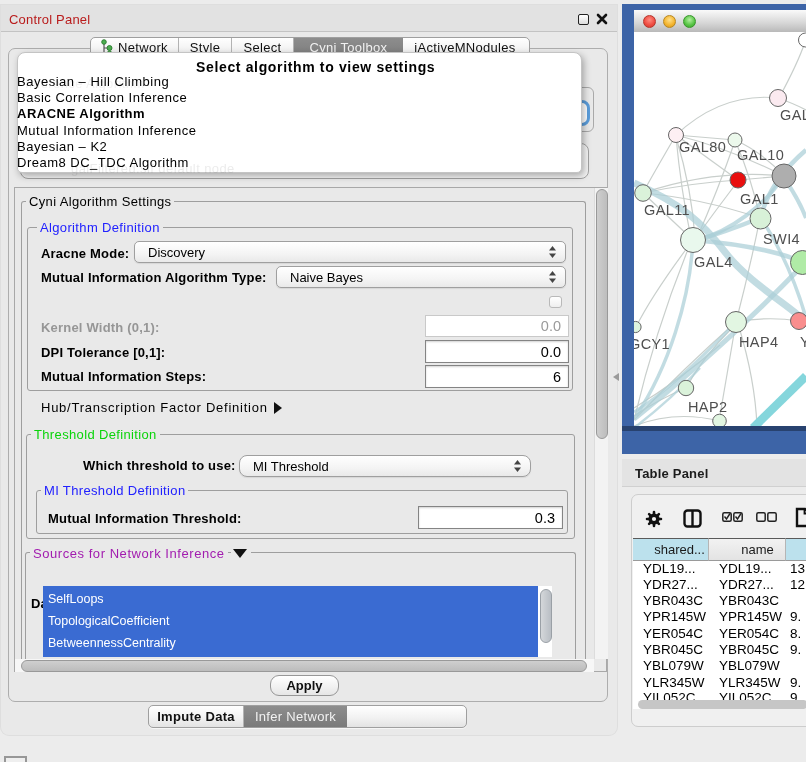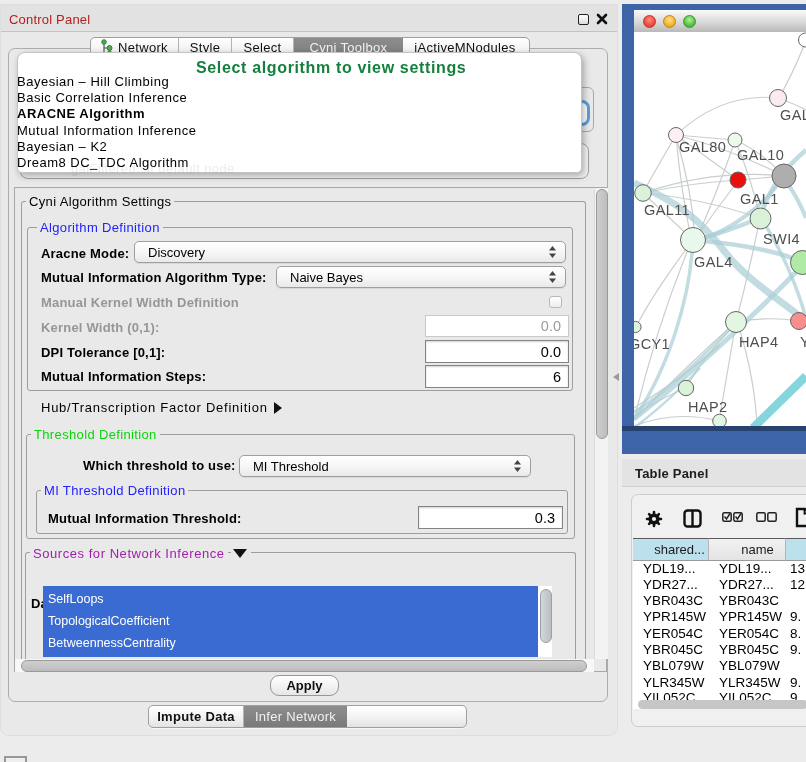--- a/index.html
+++ b/index.html
@@ -74,21 +74,20 @@
 
   <div class="abs lbl bold" style="left:41px;top:270px;">Mutual Information Algorithm Type:</div>
   <div class="combo" style="left:276px;top:266px;width:288px;height:20px;">
     <span class="ct">Naive Bayes</span>
     <svg class="arr" viewBox="0 0 9 12">
         <path d="M4.5 0 L8 4.5 L1 4.5 Z" fill="#444"></path>
         <path d="M4.5 12 L8 7.5 L1 7.5 Z" fill="#444"></path>
       </svg>
   </div>
 
-  <div class="abs lbl bold gray" style="left:41px;top:295px;">Manual Kernel Width Definition</div>
   <div class="abs" style="left:549px;top:296px;width:11px;height:10px;border:1.5px solid #b9b9b9;border-radius:3px;background:linear-gradient(#fff,#eee);"></div>
 
   <div class="abs lbl bold gray" style="left:41px;top:320px;">Kernel Width (0,1):</div>
   <div class="tf tfd" style="left:425px;top:315px;width:142px;height:20px;">
       <span>0.0</span>
     </div>
 
   <div class="abs lbl bold" style="left:41px;top:345px;">DPI Tolerance [0,1]:</div>
   <div class="tf tfe" style="left:425px;top:340px;width:142px;height:21px;">
       <span>0.0</span>
@@ -101,21 +100,21 @@
 
   <div class="abs lbl" style="left:41px;top:400px;letter-spacing:0.75px;">Hub/Transcription Factor Definition</div>
   <svg class="abs" style="left:273px;top:402px;" width="10" height="12" viewBox="0 0 10 12">
       <path d="M1 0 L9 6 L1 12 Z" fill="#111"></path>
     </svg>
 
   <div class="grp" style="left:26px;top:434px;width:547px;height:103px;"></div>
   <div class="grplbl" style="left:31px;top:427px;color:#0bd40b;">Threshold Definition</div>
 
   <div class="abs lbl bold" style="left:83px;top:458px;">Which threshold to use:</div>
-  <div class="combo" style="left:239px;top:455px;width:290px;height:20px;">
+  <div class="combo" style="left:239px;top:455px;width:290px;height:20px;border-radius:8px;">
     <span class="ct">MI Threshold</span>
     <svg class="arr" viewBox="0 0 9 12">
         <path d="M4.5 0 L8 4.5 L1 4.5 Z" fill="#444"></path>
         <path d="M4.5 12 L8 7.5 L1 7.5 Z" fill="#444"></path>
       </svg>
   </div>
 
   <div class="grp" style="left:36px;top:490px;width:530px;height:42px;"></div>
   <div class="grplbl" style="left:41px;top:483px;color:#2121ff;">MI Threshold Definition</div>
 
@@ -330,18 +329,18 @@
       </div>
   </div>
 
   <div class="abs" style="left:638px;top:700px;width:170px;height:9px;background:#c6c6c6;border-radius:5px;"></div>
 
   <div class="abs" style="left:420px;top:87px;width:172px;height:43px;border:1px solid #a9a9a9;border-radius:6px;background:#e9e9e9;"></div>
   <div class="abs" style="left:400px;top:100px;width:184px;height:20px;border:3px solid #5b9ddb;border-radius:8px;background:#fff;"></div>
   <div class="abs" style="left:20px;top:143px;width:567px;height:34px;border:1px solid #a2a2a2;border-radius:8px;background:#f4f4f4;"></div>
 
   <div class="abs" style="left:17px;top:52px;width:563px;height:119px;background:#fff;border:1px solid #c4c4c4;border-radius:8px 8px 5px 5px;box-shadow:2px 3px 7px rgba(0,0,0,0.3);"></div>
-  <div class="abs" style="left:196px;top:59px;font-size:16px;font-weight:bold;color:#15803d;letter-spacing:0.65px;white-space:nowrap;">Select algorithm to view settings</div>
+  <div class="abs" style="left:196px;top:59px;font-size:14px;font-weight:bold;color:#000000;letter-spacing:0.65px;white-space:nowrap;">Select algorithm to view settings</div>
   <div class="abs" style="left:17px;top:74px;font-size:13px;color:#000;line-height:16.2px;white-space:nowrap;letter-spacing:0.5px;">Bayesian – Hill Climbing<br>Basic Correlation Inference<br><b>ARACNE Algorithm</b><br>Mutual Information Inference<br>Bayesian – K2<br>Dream8 DC_TDC Algorithm</div>
   <div class="abs" style="left:71px;top:161px;font-size:13px;color:rgba(60,60,60,0.10);letter-spacing:0.4px;white-space:nowrap;">galFiltered.sif default node</div>
   <div class="abs" style="left:17px;top:76px;font-size:13px;color:rgba(60,60,60,0.07);letter-spacing:0.4px;white-space:nowrap;padding-left:8px;">Inference Algorithm</div>
 
 </div>
 
 </body></html>

